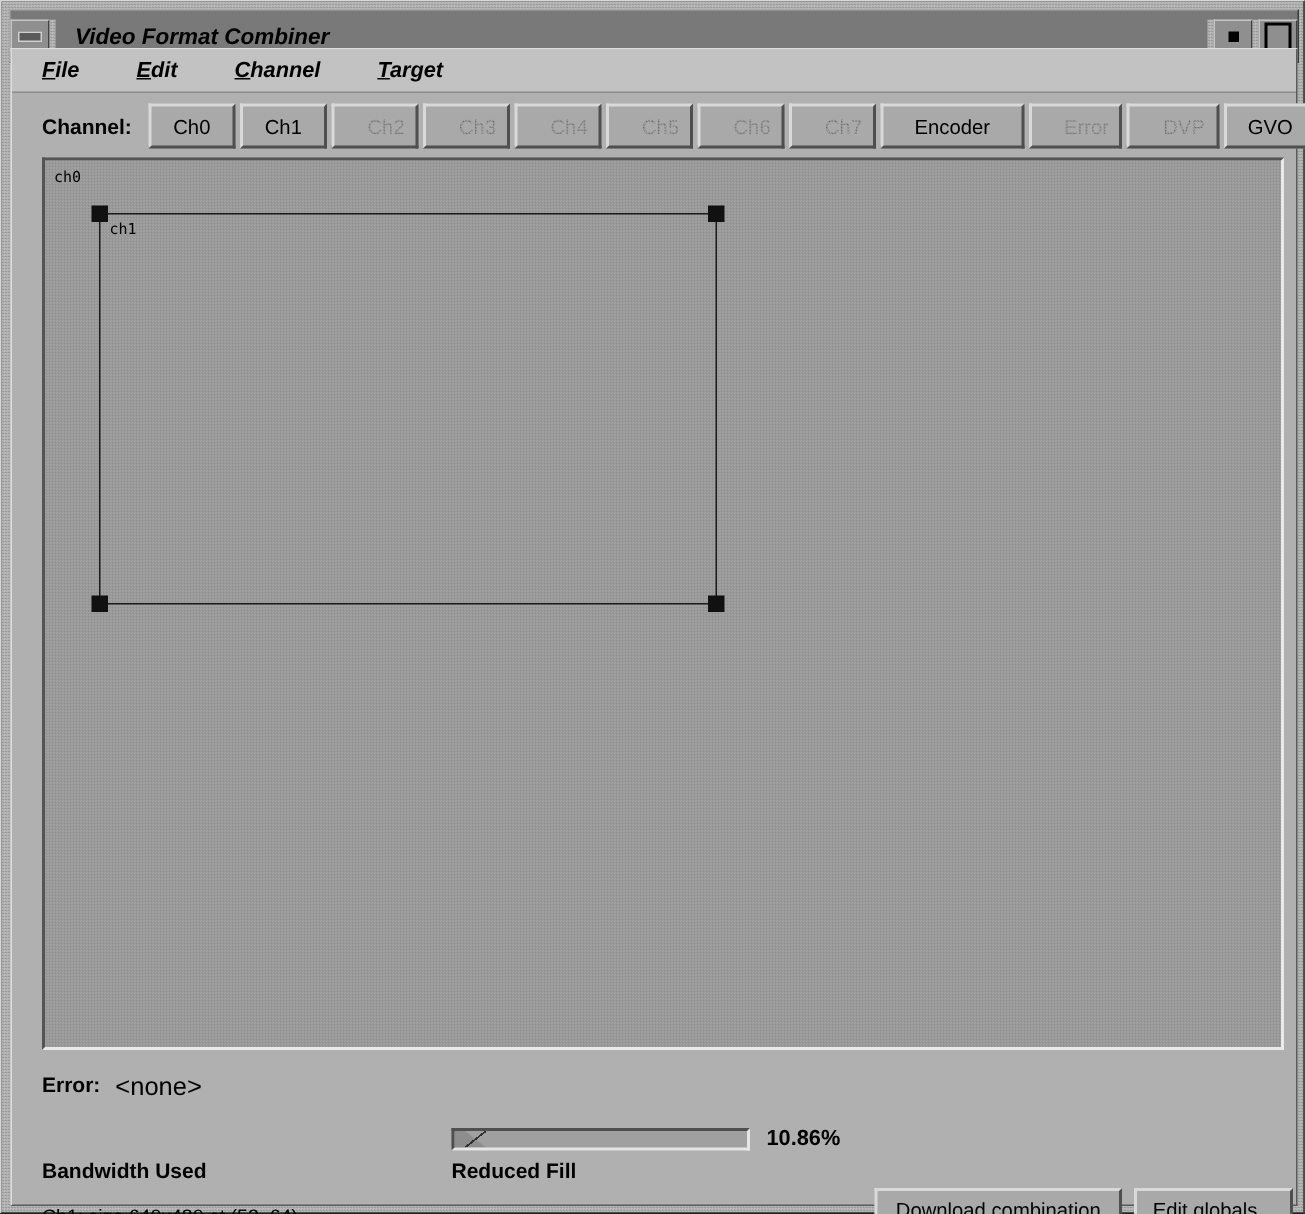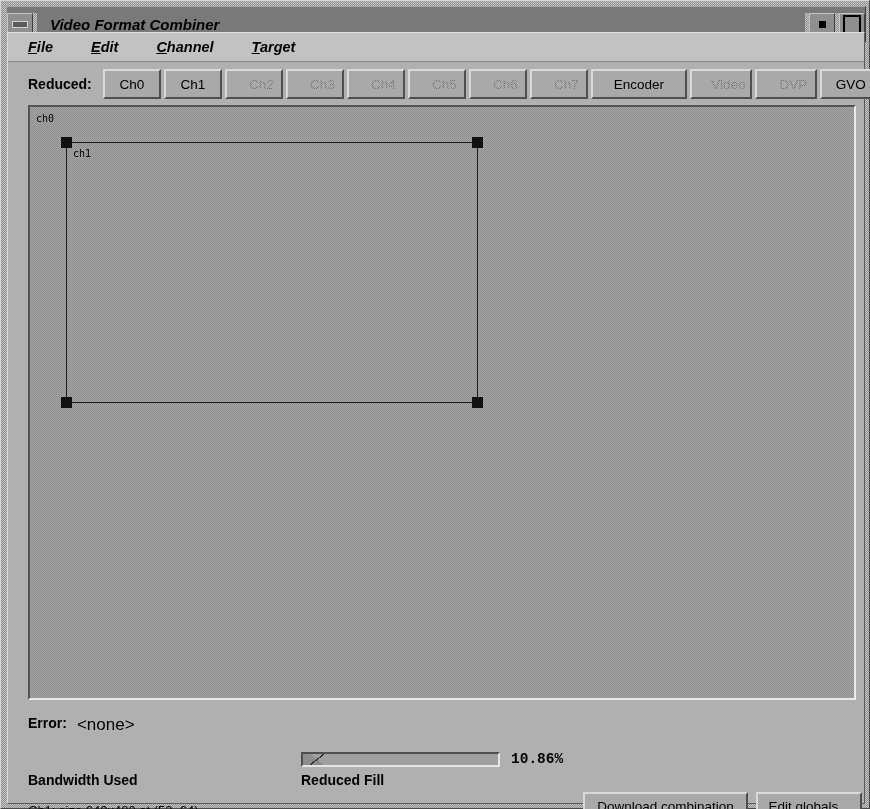--- a/index.html
+++ b/index.html
@@ -223,21 +223,21 @@
   <div id="client">
 
     <div id="menubar">
       <div class="menu-item"><u>F</u><span>ile</span></div>
       <div class="menu-item"><u>E</u><span>dit</span></div>
       <div class="menu-item"><u>C</u><span>hannel</span></div>
       <div class="menu-item"><u>T</u><span>arget</span></div>
     </div>
 
     <div id="channel-row">
-      <div id="channel-label">Reduced:</div>
+      <div id="channel-label">Channel:</div>
       <div id="channel-buttons" style="display:flex;">
           <div class="chan-btn w-sm">
             <span class="lbl">Ch0</span>
           </div>
           <div class="chan-btn w-sm">
             <span class="lbl">Ch1</span>
           </div>
           <div class="chan-btn w-sm disabled">
             <span class="lbl">Ch2</span>
           </div>
@@ -253,21 +253,21 @@
           <div class="chan-btn w-sm disabled">
             <span class="lbl">Ch6</span>
           </div>
           <div class="chan-btn w-sm disabled">
             <span class="lbl">Ch7</span>
           </div>
           <div class="chan-btn w-lg">
             <span class="lbl">Encoder</span>
           </div>
           <div class="chan-btn w-md disabled">
-            <span class="lbl">Video</span>
+            <span class="lbl">Error</span>
           </div>
           <div class="chan-btn w-md disabled">
             <span class="lbl">DVP</span>
           </div>
           <div class="chan-btn w-md">
             <span class="lbl">GVO</span>
           </div>
         </div>
     </div>
 
@@ -288,21 +288,21 @@
       </div>
     </div>
 
     <div id="error-row">
       <span id="error-label">Error:</span>
       <span id="error-value">&lt;none&gt;</span>
     </div>
 
     <div class="gauge-caption" style="left:20px;">Bandwidth Used</div>
 
-    <div class="gauge-block" id="gauge-block-1" style="left:293px;font-family:Liberation Mono, monospace;">
+    <div class="gauge-block" id="gauge-block-1" style="left:293px;">
       <div class="gauge" id="gauge-1" style="width:199px;">
         <div class="gauge-fill" id="gauge-1-fill" style="width: 7px;"></div>
         <div class="gauge-slope" id="gauge-1-slope" style="left: 7px;"></div>
         <div class="gauge-slope-line" id="gauge-1-line" style="left: 7px;"></div>
       </div>
       <div class="gauge-pct">10.86%</div>
     </div>
     <div class="gauge-caption" style="left:293px;">Reduced Fill</div>
 
     <div id="status-text">Ch1: size 640x480 at (52, 64)</div>

